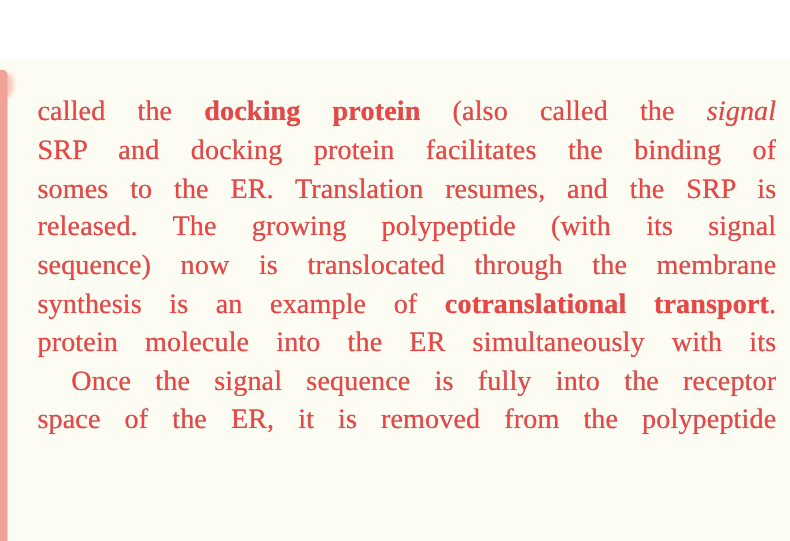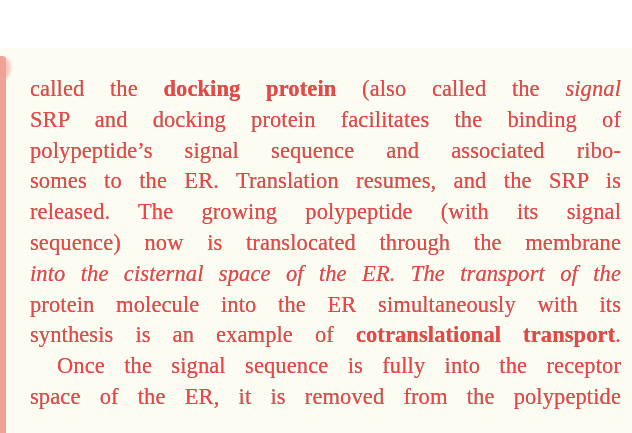--- a/index.html
+++ b/index.html
@@ -76,24 +76,22 @@
 </style>
 </head>
 <body>
 
 <div class="scan-page" style="background: rgb(253, 252, 243); color: #ef4444; margin-top: 48px;">
   <div class="edge-strip" style="background: rgb(240, 162, 150);"></div>
   <div class="edge-strip-top" style="background: rgb(240, 162, 150);"></div>
   <div class="paragraph-lines">
       <div class="line"><span class="n">called the </span><span class="b">docking protein</span><span class="n"> (also called the </span><span class="i">signal</span></div>
       <div class="line"><span class="n">SRP and docking protein facilitates the binding of</span></div>
-      <div class="line"><span class="n">polypeptide’s signal sequence and associated ribo-</span></div>
       <div class="line"><span class="n">somes to the ER. Translation resumes, and the SRP is</span></div>
       <div class="line"><span class="n">released. The growing polypeptide (with its signal</span></div>
       <div class="line"><span class="n">sequence) now is translocated through the membrane</span></div>
-      <div class="line"><span class="i">into the cisternal space of the ER. The transport of the</span></div>
+      <div class="line"><span class="n">synthesis is an example of </span><span class="b">cotranslational transport</span><span class="n">.</span></div>
       <div class="line"><span class="n">protein molecule into the ER simultaneously with its</span></div>
-      <div class="line"><span class="n">synthesis is an example of </span><span class="b">cotranslational transport</span><span class="n">.</span></div>
       <div class="line indent"><span class="n">Once the signal sequence is fully into the receptor</span></div>
       <div class="line"><span class="n">space of the ER, it is removed from the polypeptide</span></div>
     </div>
   <div class="bottom-artifact"></div>
 </div>
 
 </body></html>

